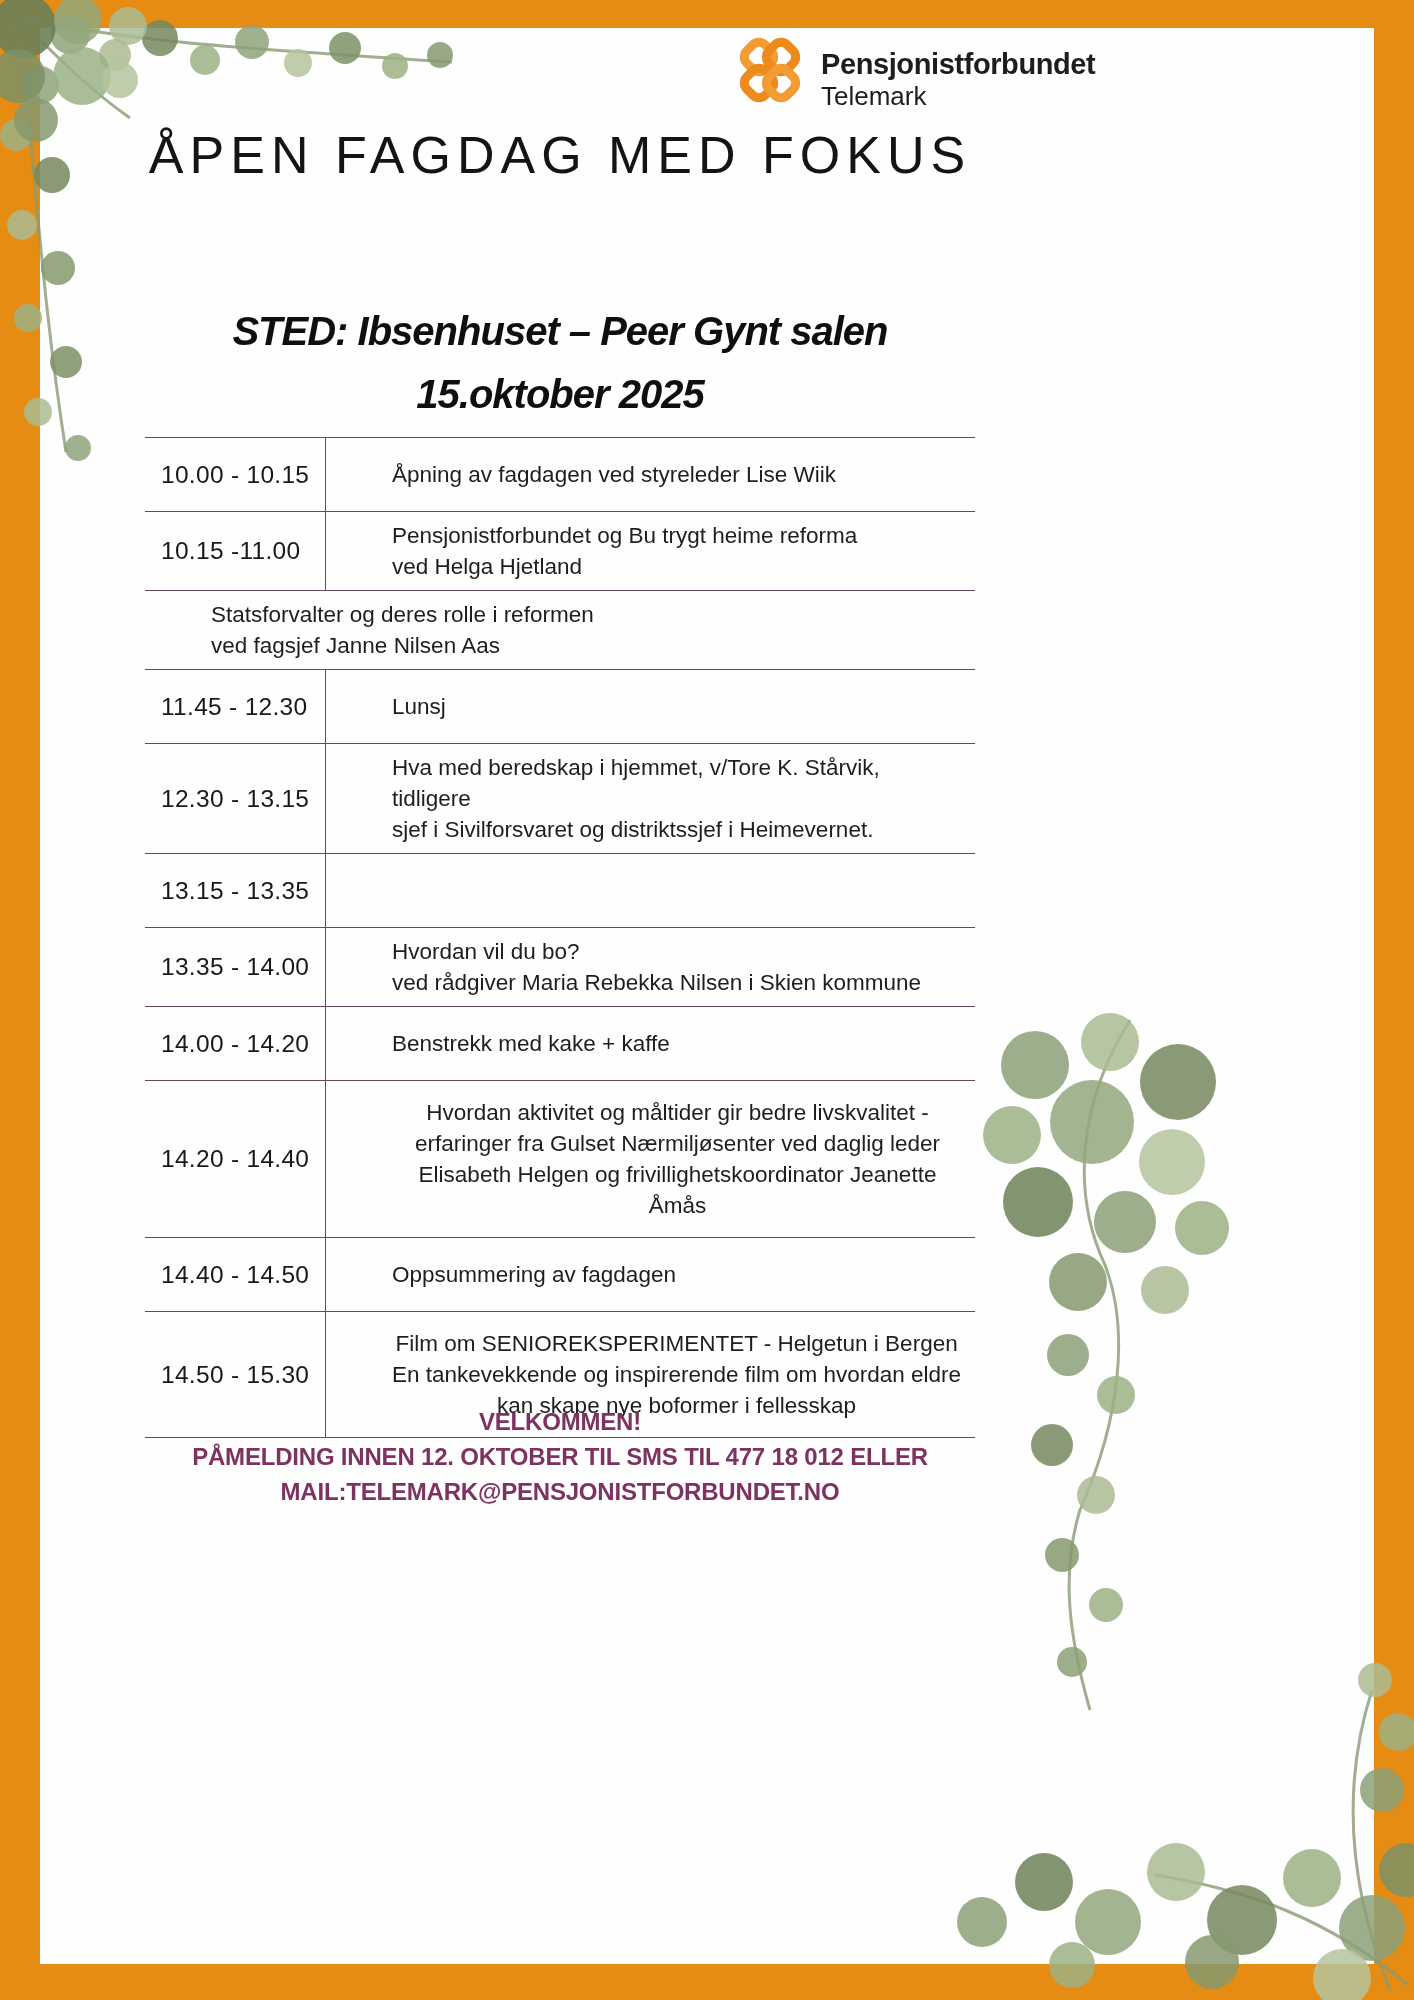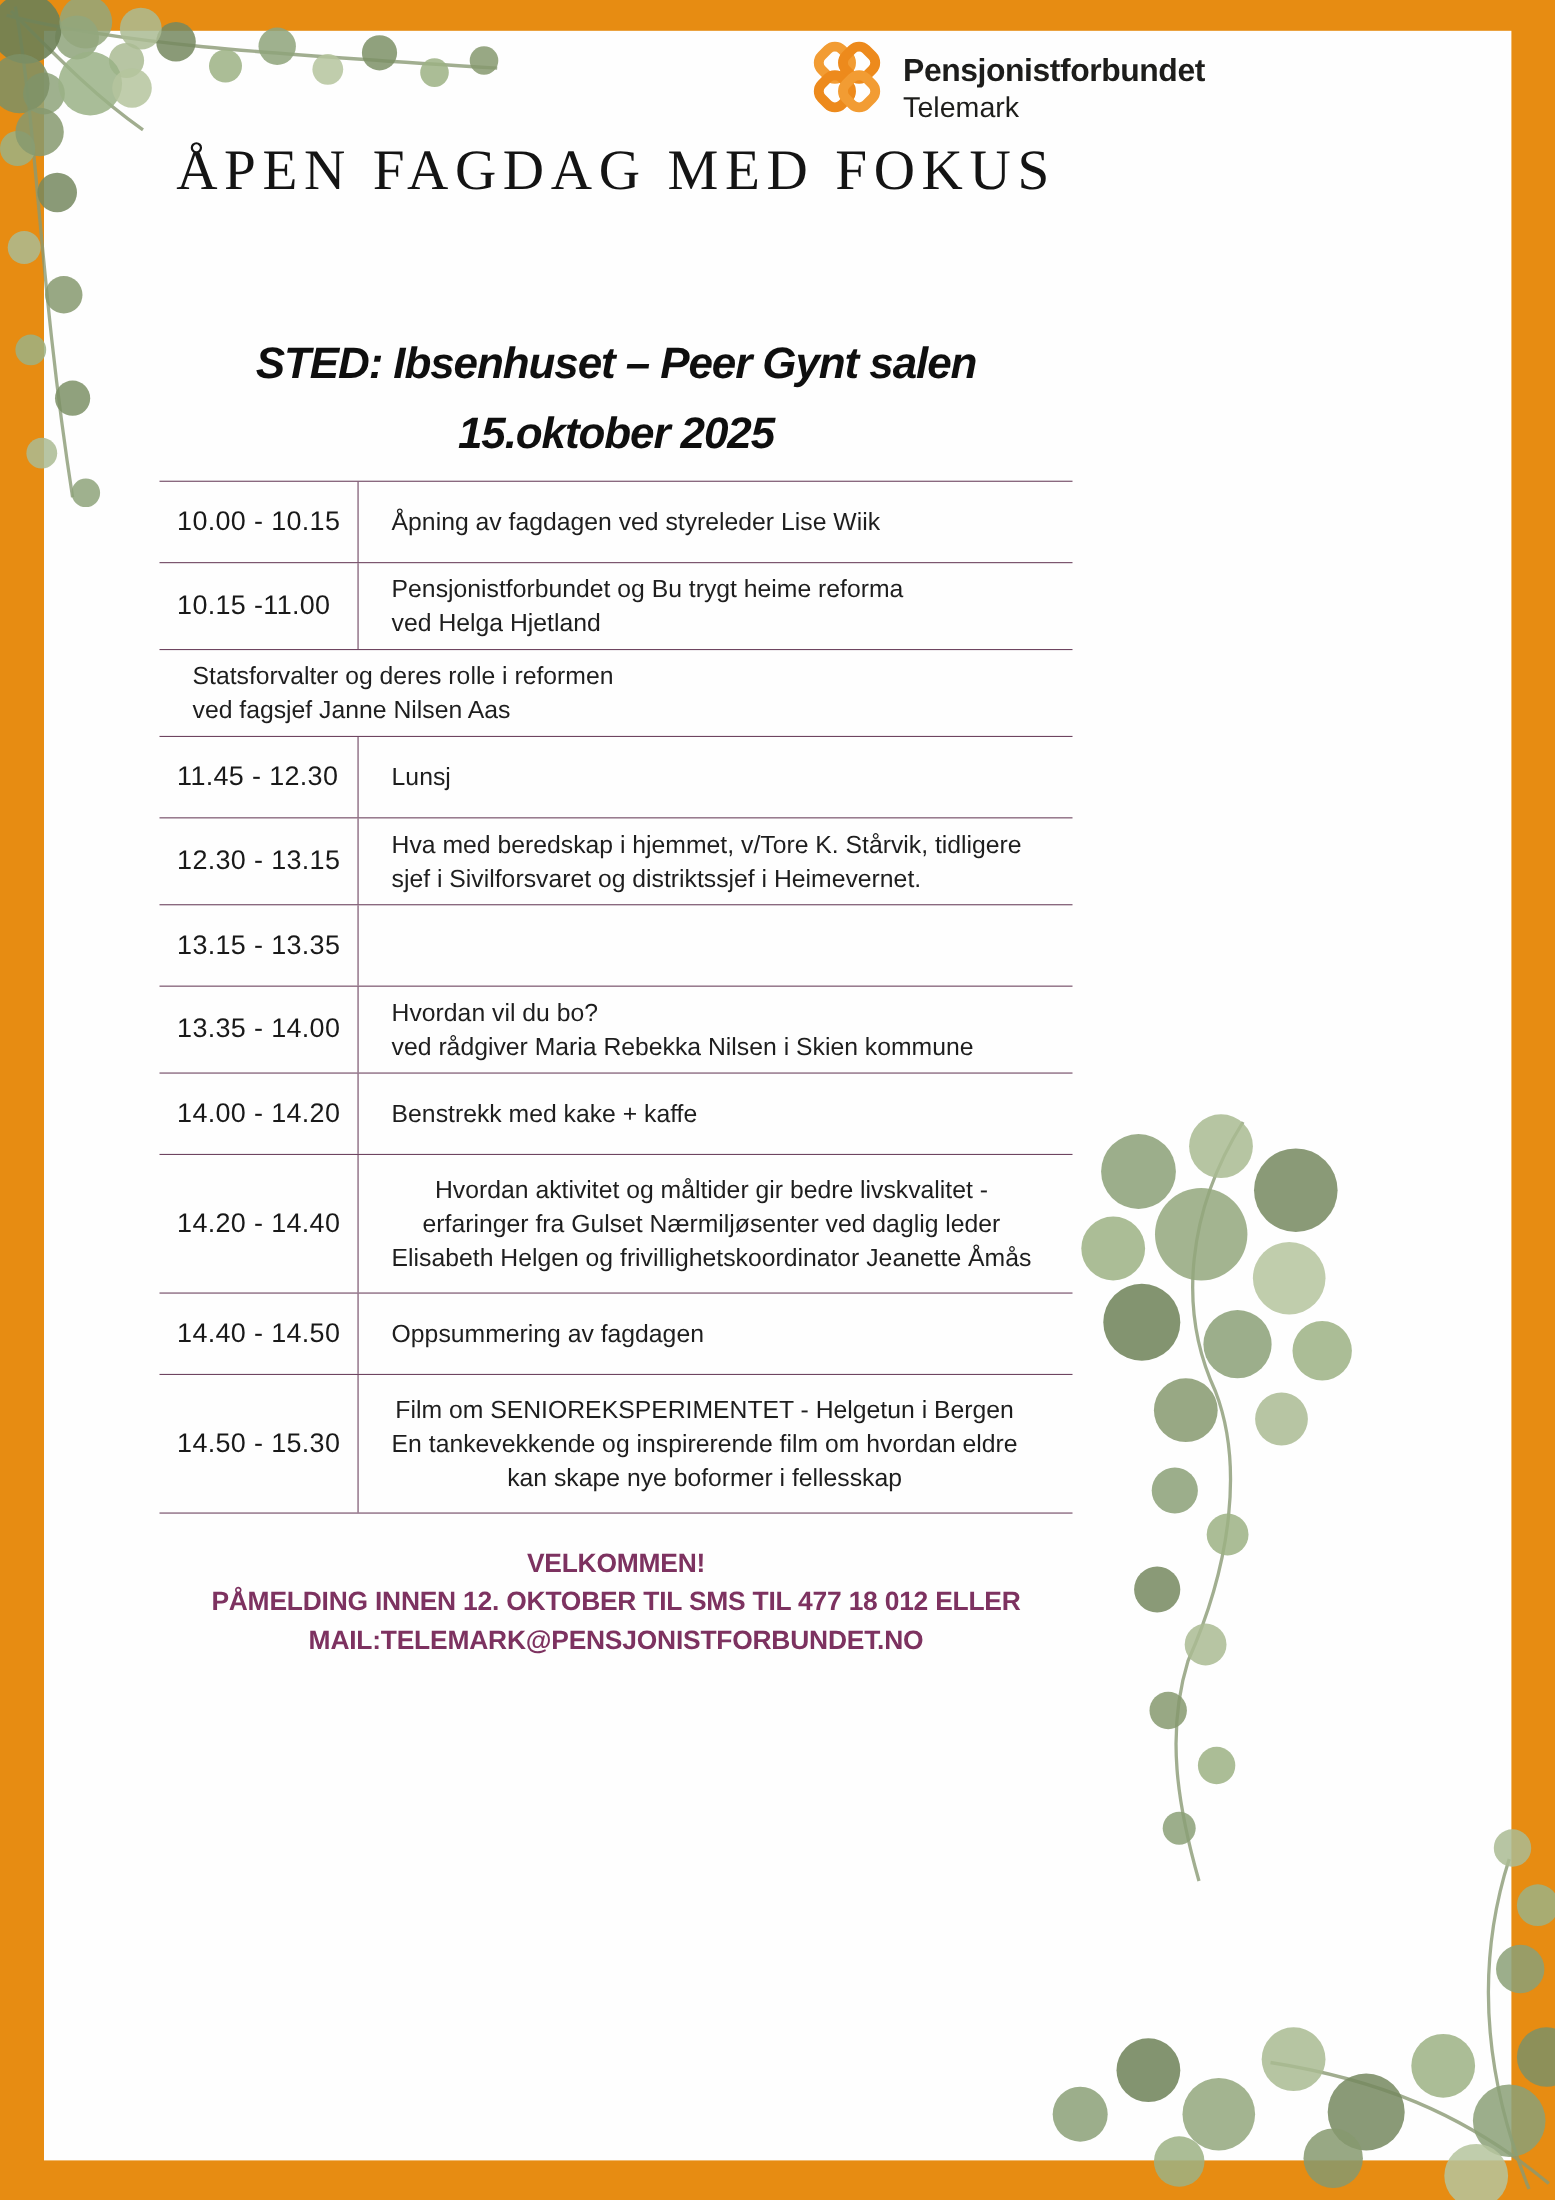--- a/index.html
+++ b/index.html
@@ -27,21 +27,21 @@
   
   .logo{position:absolute;top:36px;left:732px;display:flex;align-items:flex-end;gap:13px;}
   .logo-text{padding-top:2px;}
   .logo-name{font-size:29px;font-weight:700;line-height:33px;letter-spacing:-0.4px;color:#1d1d1b;}
   .logo-region{font-size:26px;font-weight:400;line-height:31px;color:#1d1d1b;}
 
   
   .title{
     position:absolute;top:112px;left:120px;width:880px;text-align:center;
     font-size:52px;font-weight:500;letter-spacing:6px;line-height:87px;
-    color:#141414;white-space:nowrap;font-family:Liberation Serif, serif;
+    color:#141414;white-space:nowrap;
   }
   
   .subtitle{
     position:absolute;top:300px;left:145px;width:830px;text-align:center;
     font-style:italic;font-weight:700;font-size:40px;line-height:63px;
     letter-spacing:-1px;color:#0f0f0f;
   }
 
   
   .schedule{
@@ -52,21 +52,21 @@
   .cell-time{
     flex:0 0 181px;box-sizing:border-box;border-right:1.5px solid var(--table-line);
     display:flex;align-items:center;padding:8px 6px 8px 16px;
     font-size:24.5px;letter-spacing:0.3px;color:#191919;
   }
   .cell-desc{
     flex:1;display:flex;align-items:center;
     padding:8px 12px 8px 30px;
     font-size:22.5px;line-height:31px;color:#1e1e1e;
   }
-  .cell-desc span{white-space:pre-line;}
+  .cell-desc span{white-space:pre-line;margin-left:36px;}
   .row.tall .cell-time, .row.tall .cell-desc{padding-top:16px;padding-bottom:16px;text-align:center;}
 
   
   .footer{
     position:absolute;top:1404px;left:145px;width:830px;text-align:center;
     color:var(--footer-plum);font-weight:700;font-size:24px;line-height:35px;
     letter-spacing:-0.2px;
   }
 </style>
 </head>

